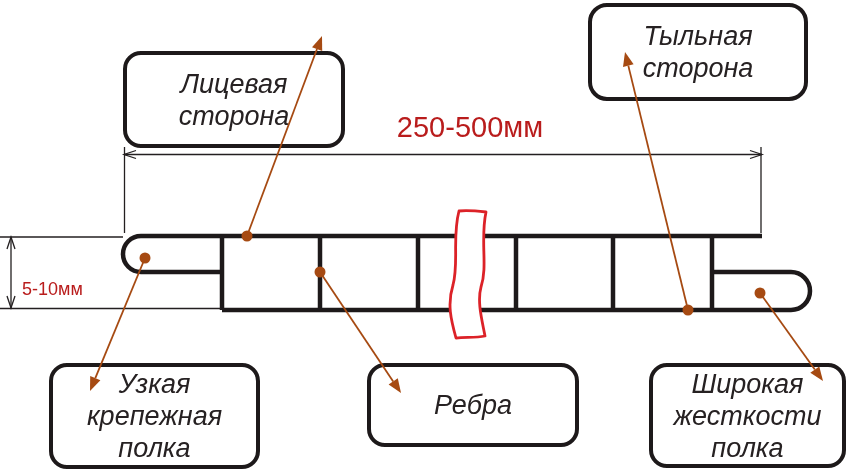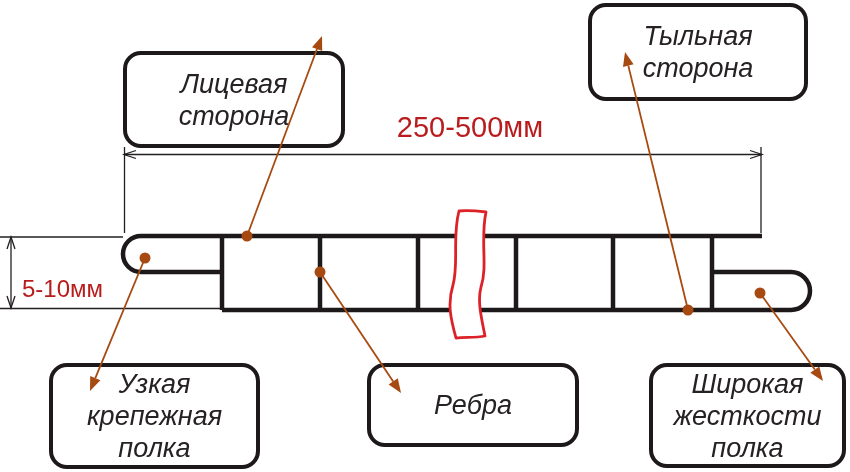--- a/index.html
+++ b/index.html
@@ -40,34 +40,34 @@
     z-index: 1;
     color: #b91c1c;
     white-space: nowrap;
   }
   #dim-width {
     left: 320px; top: 112px; width: 300px;
     font-size: 29px; line-height: 30px; text-align: center;
   }
   #dim-thickness {
     left: 22px; top: 273px; width: 120px;
-    font-size: 24px; line-height: 32px; text-align: left;
+    font-size: 18px; line-height: 32px; text-align: left;
   }
 </style>
 </head>
 <body>
 
 <div class="stage">
 
   <div class="callout" id="box-front" style="left:123px; top:3px; width:222px; height:97px;margin-top:48px;">
     <div>Лицевая</div>
     <div>сторона</div>
   </div>
 
-  <div class="callout" id="box-back" style="left:588px; top:3px; width:220px; height:98px;">
+  <div class="callout" id="box-back" style="left:588px; top:3px; width:220px; height:98px;border-radius:19px;">
     <div>Тыльная</div>
     <div>сторона</div>
   </div>
 
   <div class="callout" id="box-narrow" style="left:49px; top:363px; width:211px; height:106px;">
     <div>Узкая</div>
     <div>крепежная</div>
     <div>полка</div>
   </div>
 

